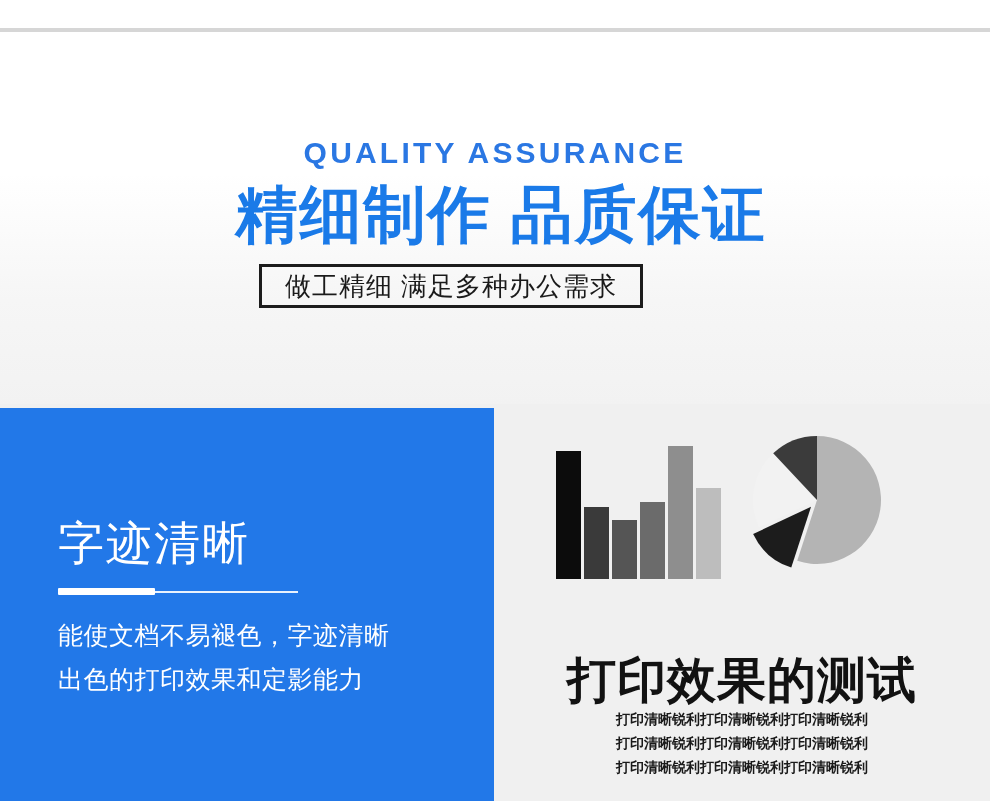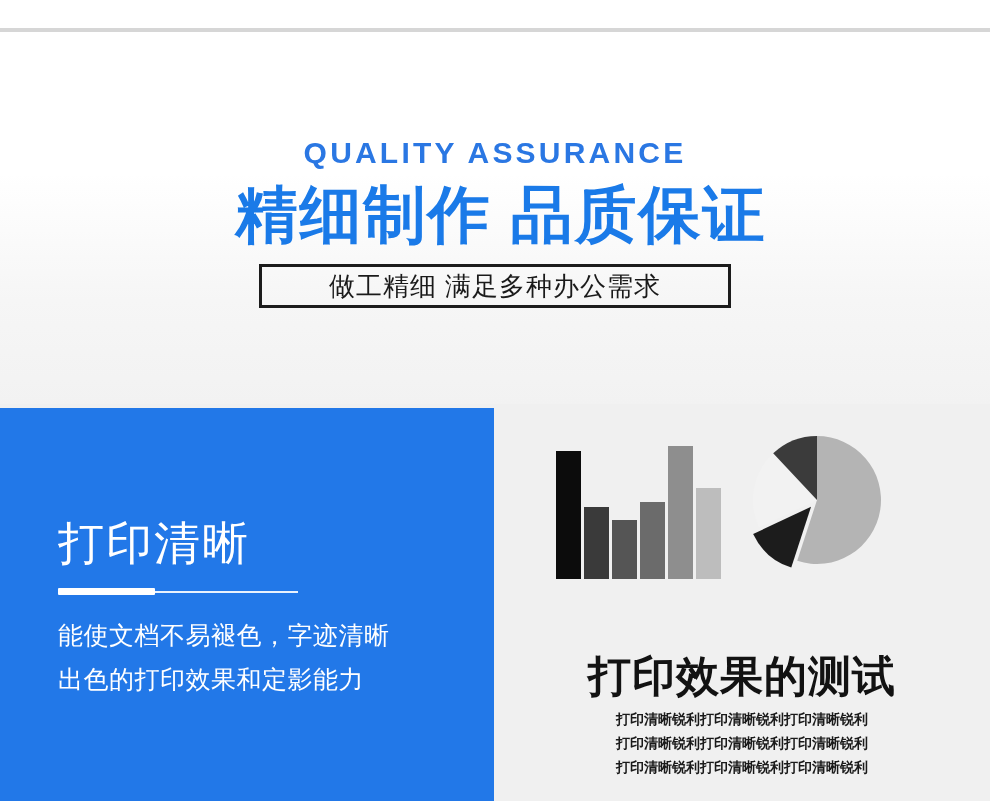--- a/index.html
+++ b/index.html
@@ -35,21 +35,21 @@
     font-family:"Liberation Sans","DejaVu Sans",sans-serif;
   }
   .headline{
     position:absolute; left:0; top:145px; width:990px;
     color:#1a7ae8;
     font-size:62px; font-weight:bold; letter-spacing:2px; line-height:76px;
     font-family:"Liberation Sans","DejaVu Sans",sans-serif;
     padding-left:12px;
   }
   .subbox{
-    position:absolute; left:259px; top:232px; width:472px; height:44px;
+    position:absolute; left:259px; top:232px; width:384px; height:44px;
     border:3px solid #1c1c1c; background:transparent;
     display:flex; align-items:center; justify-content:center;
   }
   .subbox span{
     color:#1a1a1a; font-size:26px; letter-spacing:1px; font-weight:400;
     font-family:"Liberation Sans","DejaVu Sans",sans-serif;
   }
 
   
   .lower{
@@ -90,21 +90,21 @@
 
   .pie-wrap{ position:absolute; left:255px; top:22px; width:140px; height:148px; }
 
   .r-title{
     position:absolute; left:0; top:172px; width:496px; text-align:center;
     color:#121212; font-size:49px; font-weight:bold; letter-spacing:2px;
     font-family:"Liberation Sans","DejaVu Sans",sans-serif;
   }
   .r-sub{
     position:absolute; left:0; top:240px; width:496px; text-align:center;
-    color:#121212; font-size:43px; font-weight:bold; letter-spacing:1px;
+    color:#121212; font-size:49px; font-weight:bold; letter-spacing:1px;
     font-family:"Liberation Sans","DejaVu Sans",sans-serif;
   }
   .r-fine{
     position:absolute; left:0; top:300px; width:496px; text-align:center;
     color:#1a1a1a; font-size:14px; line-height:24px; font-weight:bold;
     letter-spacing:0px;
     font-family:Liberation Mono, monospace;
   }
   .r-fine div{ white-space:nowrap; }
 </style>
@@ -119,21 +119,21 @@
     <div class="eyebrow">QUALITY ASSURANCE</div>
     <div class="headline">精细制作 品质保证</div>
     <div class="subbox">
       <span>做工精细 满足多种办公需求</span>
     </div>
   </div>
 
   <div class="lower"></div>
 
   <div class="blue-panel">
-    <div class="bp-title">打印清晰</div>
+    <div class="bp-title">字迹清晰</div>
     <div class="bp-rule">
       <div class="thick"></div>
       <div class="thin"></div>
     </div>
     <div class="bp-lines">
       <div>能使文档不易褪色，字迹清晰</div>
       <div>出色的打印效果和定影能力</div>
     </div>
   </div>
 

